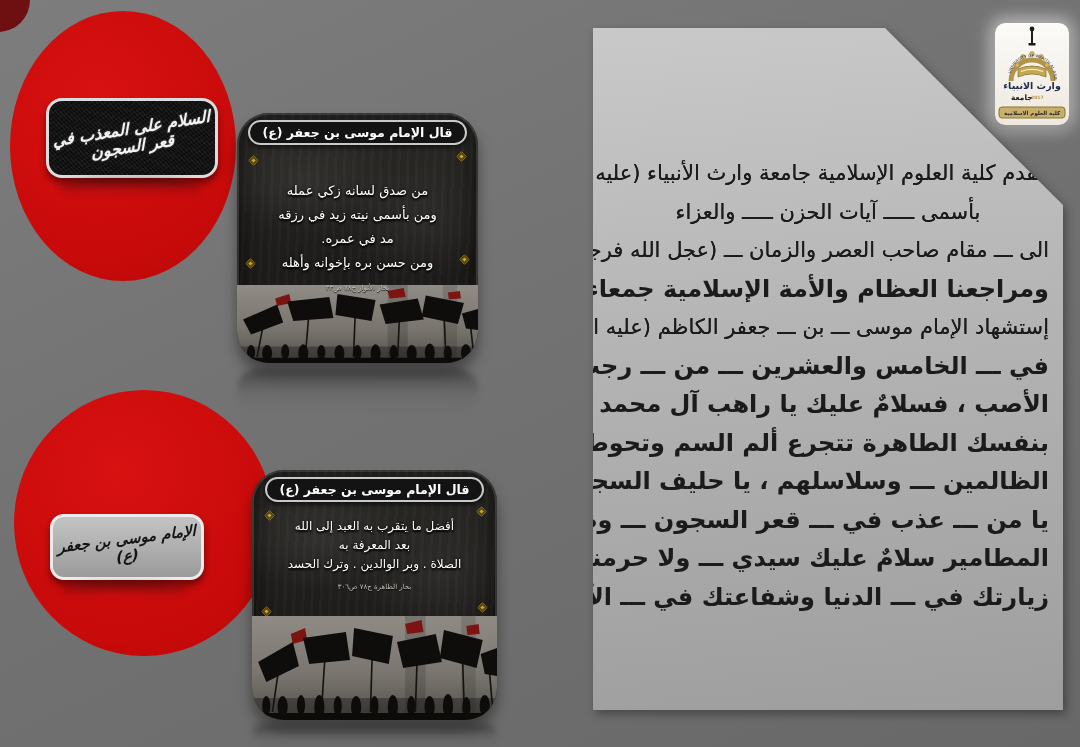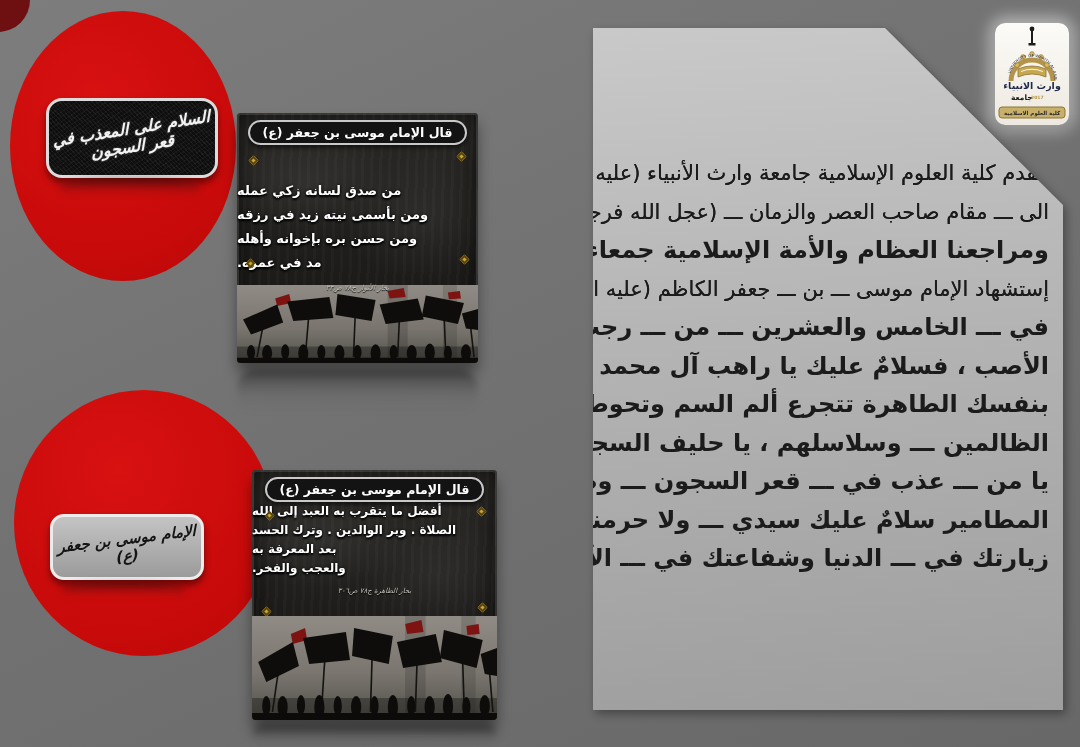--- a/index.html
+++ b/index.html
@@ -29,40 +29,40 @@
   .banner-gray{left:50px;top:514px;width:148px;height:60px;border:3px solid #ececec;border-radius:14px;
     background:linear-gradient(180deg,#c4c4c4,#9b9b9b);}
   .banner-gray .banner-text{color:#141414;font-size:15px;font-weight:bold;font-style:italic;
     text-align:center;line-height:1.1;transform:rotate(-7deg) skewX(-4deg);direction:rtl;}
   .banner-reflection{position:absolute;filter:blur(3px);border-radius:40%;
     background:linear-gradient(180deg,rgba(20,20,20,.38),rgba(20,20,20,0) 85%);}
   .banner-reflection.b1{left:60px;top:178px;width:140px;height:22px;}
   .banner-reflection.b2{left:62px;top:582px;width:124px;height:18px;}
 
   
-  .quote-card{position:absolute;border-radius:4px;overflow:hidden;direction:rtl;
+  .quote-card{position:absolute;border-radius:32px;overflow:hidden;direction:rtl;
     background:linear-gradient(180deg,#2b2a27,#1e1d1b 55%,#181714);
     box-shadow:0 10px 14px rgba(0,0,0,.4),inset 0 0 0 2px rgba(130,130,130,.28),inset 0 0 26px rgba(0,0,0,.75);}
   .card-1{left:237px;top:113px;width:241px;height:250px;}
   .card-2{left:252px;top:470px;width:245px;height:250px;}
   .card-texture{position:absolute;inset:0;pointer-events:none;
     background:
       repeating-linear-gradient(92deg,rgba(255,255,255,.025) 0 3px,transparent 3px 9px),
       radial-gradient(130px 70px at 28% 28%,rgba(255,255,255,.06),transparent 70%),
       radial-gradient(110px 90px at 76% 42%,rgba(255,255,255,.05),transparent 70%);}
   .card-header-pill{position:relative;z-index:2;margin:7px auto 0;width:max-content;max-width:82%;
     padding:3px 13px;background:#131313;border:2px solid #c9c9c9;border-radius:14px;
     color:#fff;font-size:12.5px;font-weight:bold;box-shadow:0 3px 4px rgba(0,0,0,.55);
     white-space:nowrap;}
-  .card-body{position:relative;z-index:2;text-align:left;color:#fff;font-weight:bold;
+  .card-body{position:relative;z-index:2;text-align:center;color:#fff;font-weight:normal;
     text-shadow:0 2px 2px #000,0 0 3px #000;}
   .card-1 .card-body{margin-top:34px;font-size:13px;line-height:24px;}
-  .card-2 .card-body{font-size:12px;line-height:19px;}
+  .card-2 .card-body{margin-top:15px;font-size:12px;line-height:19px;}
   .card-citation{position:relative;z-index:2;text-align:center;color:#c3c0ba;font-size:7px;
-    margin-top:9px;text-shadow:0 1px 1px #000;font-style:italic;}
+    margin-top:9px;text-shadow:0 1px 1px #000;}
   .flags{position:absolute;left:0;right:0;bottom:0;width:100%;display:block;z-index:1;}
   .flags-short{height:78px;}
   .flags-tall{height:104px;}
   .diamond{position:absolute;z-index:3;width:7px;height:7px;background:#caa435;
     transform:rotate(45deg);box-shadow:inset 0 0 0 2px rgba(60,45,5,.8);}
   .card-reflection{position:absolute;border-radius:20px;filter:blur(3px);
     background:linear-gradient(180deg,rgba(25,25,25,.45),rgba(70,70,70,.12) 60%,rgba(0,0,0,0));}
   .ref-1{left:237px;top:369px;width:241px;height:44px;}
   .ref-2{left:252px;top:724px;width:245px;height:23px;}
 
@@ -106,22 +106,22 @@
   <div class="quote-card card-1">
     <div class="card-texture"></div>
     <div class="card-header-pill">قال الإمام موسى بن جعفر (ع)</div>
     <span class="diamond" style="left:13px;top:44px;"></span>
     <span class="diamond" style="right:13px;top:40px;"></span>
     <span class="diamond" style="left:10px;top:147px;"></span>
     <span class="diamond" style="right:10px;top:143px;"></span>
     <div class="card-body">
       <div>من صدق لسانه زكي عمله</div>
       <div>ومن بأسمى نيته زيد في رزقه</div>
+      <div>مد في عمره.</div>
       <div>ومن حسن بره بإخوانه وأهله</div>
-      <div>مد في عمره.</div>
     </div>
     <div class="card-citation">بحار الأنوار ج٧٨ ص٣٣</div>
     <svg class="flags flags-short" viewBox="0 0 240 104" preserveAspectRatio="none">
       <defs>
         <linearGradient id="sky1" x1="0" y1="0" x2="0" y2="1">
           <stop offset="0" stop-color="#908c85"></stop>
             <stop offset=".55" stop-color="#7a766f"></stop>
             <stop offset="1" stop-color="#514f4a"></stop>
         </linearGradient>
       </defs>
@@ -172,23 +172,22 @@
 
   <div class="quote-card card-2">
     <div class="card-texture"></div>
     <div class="card-header-pill">قال الإمام موسى بن جعفر (ع)</div>
     <span class="diamond" style="left:14px;top:42px;"></span>
     <span class="diamond" style="right:12px;top:38px;"></span>
     <span class="diamond" style="left:11px;top:138px;"></span>
     <span class="diamond" style="right:11px;top:134px;"></span>
     <div class="card-body">
       <div>أفضل ما يتقرب به العبد إلى الله</div>
+      <div>بعد المعرفة به</div>
       <div>الصلاة . وبر الوالدين . وترك الحسد</div>
-      <div>بعد المعرفة به</div>
-      <div>والعجب والفخر.</div>
     </div>
     <div class="card-citation">بحار الطاهرة ج٧٨ ص٣٠٦</div>
     <svg class="flags flags-tall" viewBox="0 0 240 104" preserveAspectRatio="none">
       <defs>
         <linearGradient id="sky2" x1="0" y1="0" x2="0" y2="1">
           <stop offset="0" stop-color="#908c85"></stop>
             <stop offset=".55" stop-color="#7a766f"></stop>
             <stop offset="1" stop-color="#514f4a"></stop>
         </linearGradient>
       </defs>
@@ -234,20 +233,21 @@
       </g>
       <rect y="97" width="240" height="7" fill="#0c0b0a"></rect>
     </svg>
   </div>
   <div class="card-reflection ref-2"></div>
 
   <div class="panel-wrap">
     <div class="panel">
       <div class="panel-text">
         <div class="panel-line">تتقدم كلية العلوم الإسلامية جامعة وارث الأنبياء (عليه السلام)</div>
+        <div class="panel-line">بأسمى ـــــ آيات الحزن ـــــ والعزاء</div>
         <div class="panel-line">الى ـــ مقام صاحب العصر والزمان ـــ (عجل الله فرجه الشريف)</div>
         <div class="panel-line lg">ومراجعنا العظام والأمة الإسلامية جمعاء بذكرى ـــ</div>
         <div class="panel-line">إستشهاد الإمام موسى ـــ بن ـــ جعفر الكاظم (عليه السلام)</div>
         <div class="panel-line lg">في ـــ الخامس والعشرين ـــ من ـــ رجب</div>
         <div class="panel-line lg">الأصب ، فسلامٌ عليك يا راهب آل محمد وانت تجود</div>
         <div class="panel-line lg">بنفسك الطاهرة تتجرع ألم السم وتحوطك قيود</div>
         <div class="panel-line lg">الظالمين ـــ وسلاسلهم ، يا حليف السجدة الطويلة</div>
         <div class="panel-line lg">يا من ـــ عذب في ـــ قعر السجون ـــ وظلم</div>
         <div class="panel-line lg">المطامير سلامٌ عليك سيدي ـــ ولا حرمنا الله</div>
         <div class="panel-line lg">زيارتك في ـــ الدنيا وشفاعتك في ـــ الآخرة</div>

